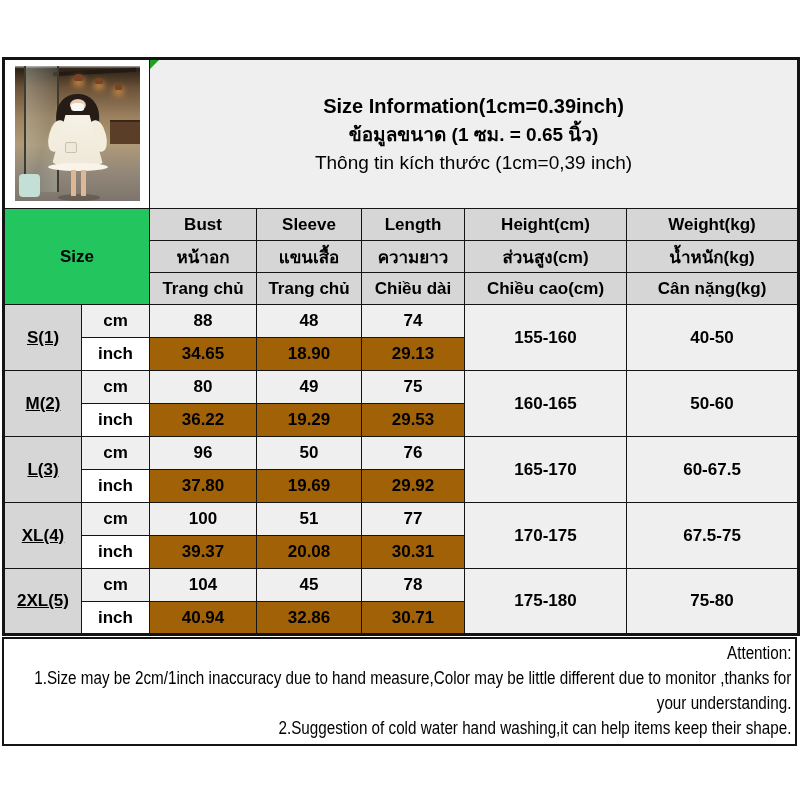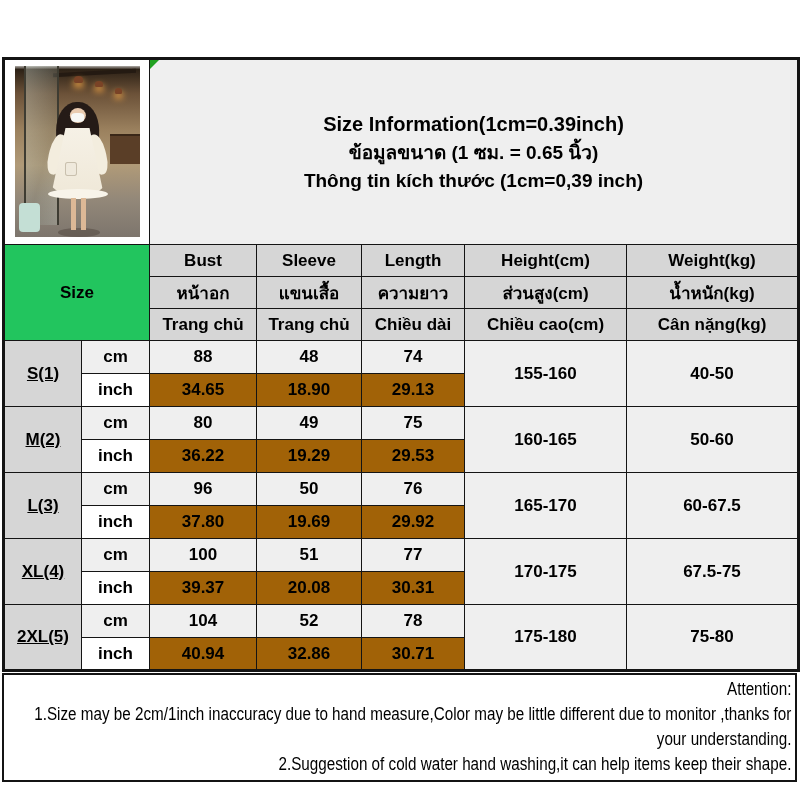--- a/index.html
+++ b/index.html
@@ -13,29 +13,29 @@
   table.size-table{
     border-collapse:collapse;table-layout:fixed;width:795px;
     border:3px solid #141414;
   }
   table.size-table td{
     border:1.5px solid #141414;
     text-align:center;vertical-align:middle;
     font-weight:bold;font-size:17px;
     padding:0;overflow:hidden;
   }
-  tr.title-row{height:186px;}
+  tr.title-row{height:150px;}
   tr.hdr{height:32px;}
   tr.datarow{height:33px;}
 
   td.photo-cell{background:#ffffff;position:relative;}
   td.title-cell{background:#efefef;position:relative;}
   .title-line1{font-size:20px;font-weight:bold;line-height:1.45;}
   .title-line2{font-size:19px;font-weight:bold;line-height:1.45;}
-  .title-line3{font-size:19px;font-weight:bold;line-height:1.45;}
+  .title-line3{font-size:19px;font-weight:normal;line-height:1.45;}
   .corner-flag{
     position:absolute;left:0;top:0;width:0;height:0;
     border-top:9px solid #21a121;border-right:9px solid transparent;
   }
 
   td.corner-size{background:#22c55e;font-size:30px;font-weight:bold;}
   td.colhead{background:#d6d6d6;}
   td.size-label{background:#d6d6d6;text-decoration:underline;}
   td.unit-cm{background:#efefef;}
   td.unit-inch{background:#ffffff;}
@@ -232,21 +232,21 @@
       <td class="unit-inch">inch</td>
       <td class="val-inch">39.37</td>
       <td class="val-inch">20.08</td>
       <td class="val-inch">30.31</td>
     </tr>
 
     <tr class="datarow">
       <td class="size-label" rowspan="2">2XL(5)</td>
       <td class="unit-cm">cm</td>
       <td class="val-cm">104</td>
-      <td class="val-cm">52</td>
+      <td class="val-cm">45</td>
       <td class="val-cm">78</td>
       <td class="range-cell" rowspan="2">175-180</td>
       <td class="range-cell" rowspan="2">75-80</td>
     </tr>
     <tr class="datarow">
       <td class="unit-inch">inch</td>
       <td class="val-inch">40.94</td>
       <td class="val-inch">32.86</td>
       <td class="val-inch">30.71</td>
     </tr>

